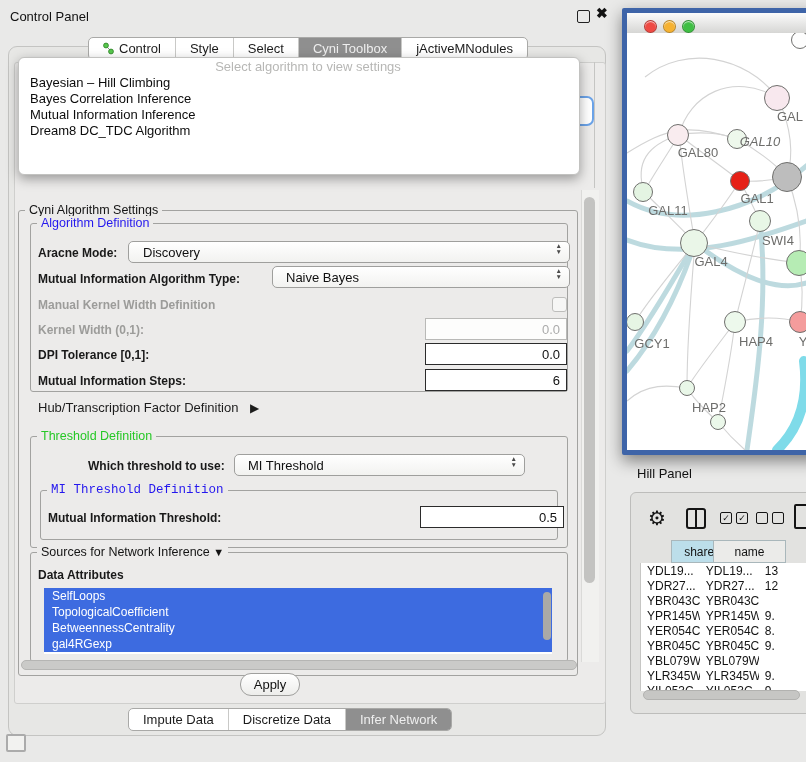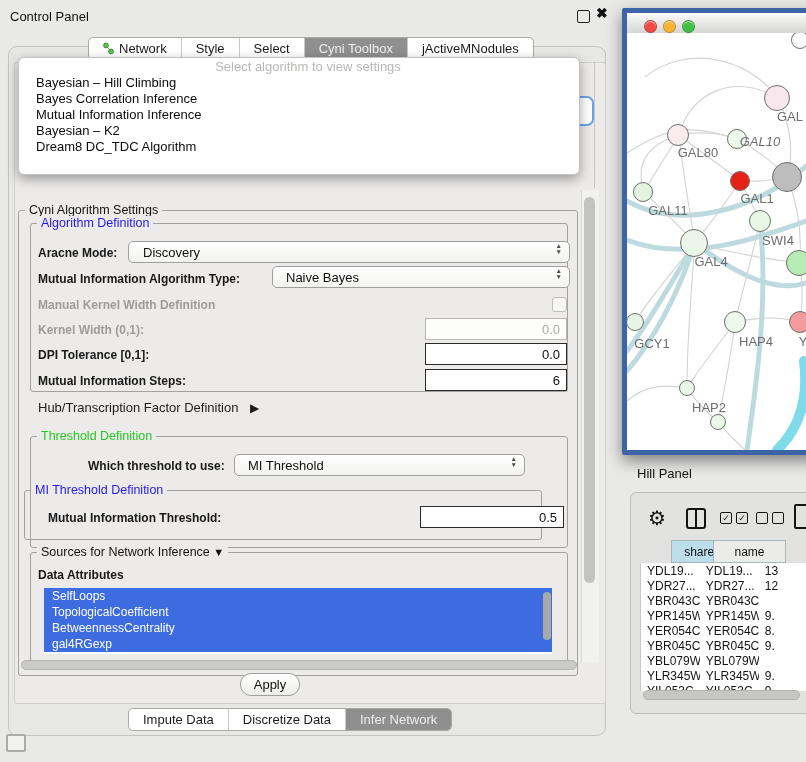--- a/index.html
+++ b/index.html
@@ -24,21 +24,21 @@
     border-right:1px solid #c9c9c7;white-space:nowrap;}
   .tab:last-child{border-right:none;}
   .tab.sel{background:#8f8f8f;color:#efefef;}
   #top-tabs{left:88px;top:37px;}
   #bottom-tabs{left:128px;top:708px;}
   
   #algo-popup{left:18px;top:57px;width:560px;height:116px;background:#fff;
     border:1px solid #c2c2c0;border-radius:6px;box-shadow:0 4px 12px rgba(0,0,0,.35);
     z-index:50;overflow:hidden;}
   #algo-ph{text-align:center;color:#b7b7b5;font-size:13px;height:17px;line-height:17px;padding-left:18px;}
-  .algo-item{font-size:13px;color:#0c0c0c;height:16px;line-height:16px;padding-left:17px;}
+  .algo-item{font-size:13px;color:#0c0c0c;height:16px;line-height:16px;padding-left:11px;}
   .algo-item.b{font-weight:bold;}
   
   #frag-combo{left:564px;top:96px;width:26px;height:26px;border:2.5px solid #6ba3e8;
     border-radius:7px;background:#fff;z-index:4;}
   #frag-corner{left:548px;top:146px;width:28px;height:25px;border-right:1.5px solid #9c9c9a;
     border-bottom:1.5px solid #9c9c9a;border-radius:0 0 8px 0;background:#fff;z-index:4;}
   #frag-line{left:594px;top:62px;width:1px;height:126px;background:#c5c5c3;z-index:3;}
   
   .group{position:absolute;border:1px solid #a2a2a0;border-radius:3px;}
   .legend{position:absolute;top:-8px;left:6px;background:#ecebea;padding:0 4px;
@@ -130,21 +130,21 @@
 
 <div class="abs tabbar" id="top-tabs">
     <div class="tab">
       <span class="tabicon">
         <svg width="11" height="13" viewBox="0 0 11 13">
           <line x1="3" y1="4" x2="8" y2="9" stroke="#8a8a88" stroke-width="1"></line>
           <circle cx="3" cy="3.5" r="2.4" fill="#57c84d" stroke="#3a8f33"></circle>
           <circle cx="8" cy="9.5" r="2.4" fill="#57c84d" stroke="#3a8f33"></circle>
         </svg>
       </span>
-      <span class="tablabel">Network</span>
+      <span class="tablabel">Control</span>
     </div>
     <div class="tab">
       <span class="tablabel">Style</span>
     </div>
     <div class="tab">
       <span class="tablabel">Select</span>
     </div>
     <div class="tab sel">
       <span class="tablabel">Cyni Toolbox</span>
     </div>
@@ -152,21 +152,20 @@
       <span class="tablabel">jActiveMNodules</span>
     </div>
   </div>
 
 <div class="abs" id="algo-popup">
   <div id="algo-ph">Select algorithm to view settings</div>
   <div id="algo-items">
       <div class="algo-item">Bayesian – Hill Climbing</div>
       <div class="algo-item">Bayes Correlation Inference</div>
       <div class="algo-item">Mutual Information Inference</div>
-      <div class="algo-item">Bayesian – K2</div>
       <div class="algo-item">Dream8 DC_TDC Algorithm</div>
     </div>
 </div>
 
 <div class="group" id="g-cyni" style="left:18px;top:210px;width:558px;height:464px;">
   <span class="legend">Cyni Algorithm Settings</span>
 </div>
 
 <div class="group" style="left:30px;top:223px;width:536px;height:167px;">
   <span class="legend blue">Algorithm Definition</span>
@@ -219,21 +218,21 @@
 
 <span class="lbl" style="left:88px;top:459px;">Which threshold to use:</span>
 <div class="combo" style="left:234px;top:454px;width:291px;">
   <span>MI Threshold</span>
   <span class="spin">
       <span>▲</span>
       <span>▼</span>
     </span>
 </div>
 
-<div class="group" style="left:24px;top:490px;width:516px;height:48px;">
+<div class="group" style="left:40px;top:490px;width:516px;height:48px;font-family:Liberation Mono, monospace;">
   <span class="legend blue" style="background:#ecebea;">MI Threshold Definition</span>
 </div>
 <span class="lbl" style="left:48px;top:511px;">Mutual Information Threshold:</span>
 <div class="field" style="left:420px;top:506px;width:144px;">
   <span>0.5</span>
 </div>
 
 <div class="group" style="left:30px;top:552px;width:536px;height:108px;">
   <span class="legend">
     <span>Sources for Network Inference</span>

